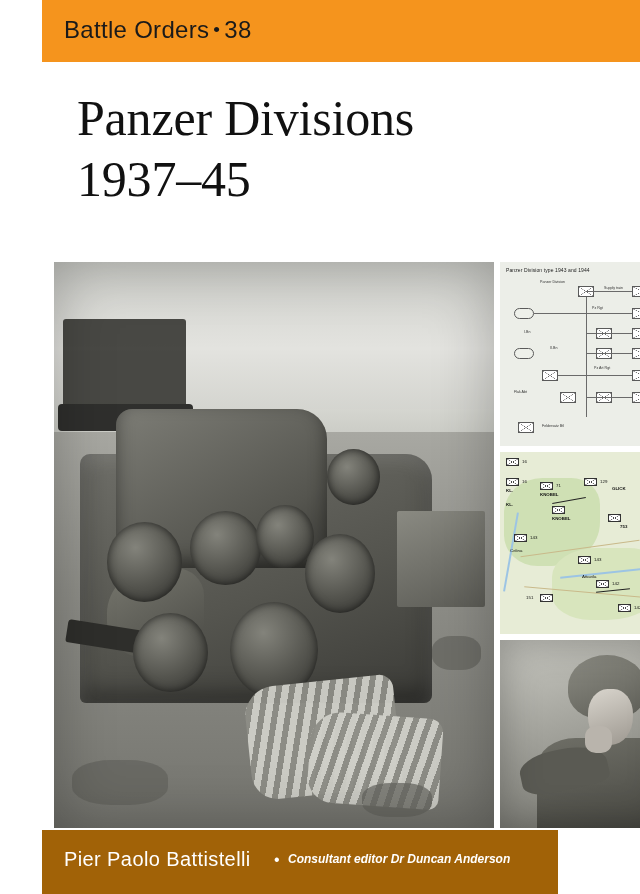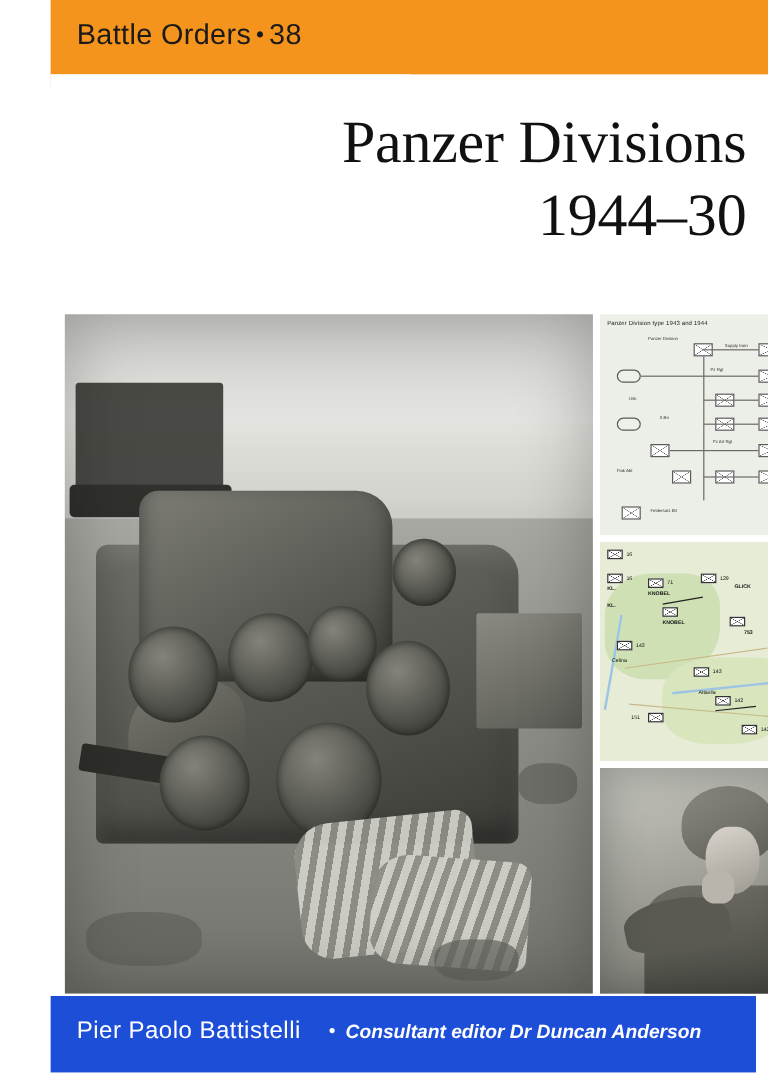--- a/index.html
+++ b/index.html
@@ -97,23 +97,22 @@
   }
   .logo-bird {
     position: absolute;
     left: 6px; top: 3px;
     width: 20px; height: 16px;
   }
 
   
   .title-block {
     position: absolute;
-    left: 20px; top: 88px;
+    left: 35px; top: 88px;
     width: 560px;
-    text-align: right;
   }
   .title-line {
     font-family: "Liberation Serif", serif;
     font-size: 50px;
     line-height: 61px;
     color: #111111;
     letter-spacing: -0.2px;
     white-space: nowrap;
   }
 
@@ -139,37 +138,37 @@
     background: #d8d8d2;
   }
   .side-img.diagram { height: 184px; background: #eceee8; }
   .side-img.map { height: 182px; background: #dfe6cf; }
   .side-img.portrait { height: 188px; background: #9a9a94; margin-bottom: 0; }
 
   
   .bottom-band {
     position: absolute;
     left: 0; bottom: 0;
-    width: 588px;
+    width: 516px;
     height: 64px;
-    background: #1d4ed8;
+    background: #a16207;
   }
   .author {
     position: absolute;
     left: 22px; top: 18px;
     font-size: 20px;
     color: #ffffff;
     font-family: "Liberation Sans", sans-serif;
     letter-spacing: 0.4px;
     white-space: nowrap;
   }
   .consultant {
     position: absolute;
     left: 246px; top: 22px;
-    font-size: 16px;
+    font-size: 12px;
     color: #ffffff;
     font-style: italic;
     font-weight: bold;
     font-family: "Liberation Sans", sans-serif;
     white-space: nowrap;
   }
   .sep-dot {
     position: absolute;
     left: 232px; top: 21px;
     font-size: 16px;
@@ -338,21 +337,21 @@
   <div class="series-label">
     <span>Battle Orders</span><span class="dot">•</span><span>38</span>
   </div>
 
 
   <div class="white-panel"></div>
   <div class="white-notch"></div>
 
   <div class="title-block">
     <div class="title-line">Panzer Divisions</div>
-    <div class="title-line">1944–30</div>
+    <div class="title-line">1937–45</div>
   </div>
 
   <div class="main-photo">
     <div class="photo-sky"></div>
     <div class="photo-field"></div>
     <div class="photo-ground"></div>
     <div class="truck"></div>
 
     <div class="tank-body"></div>
     <div class="turret"></div>

